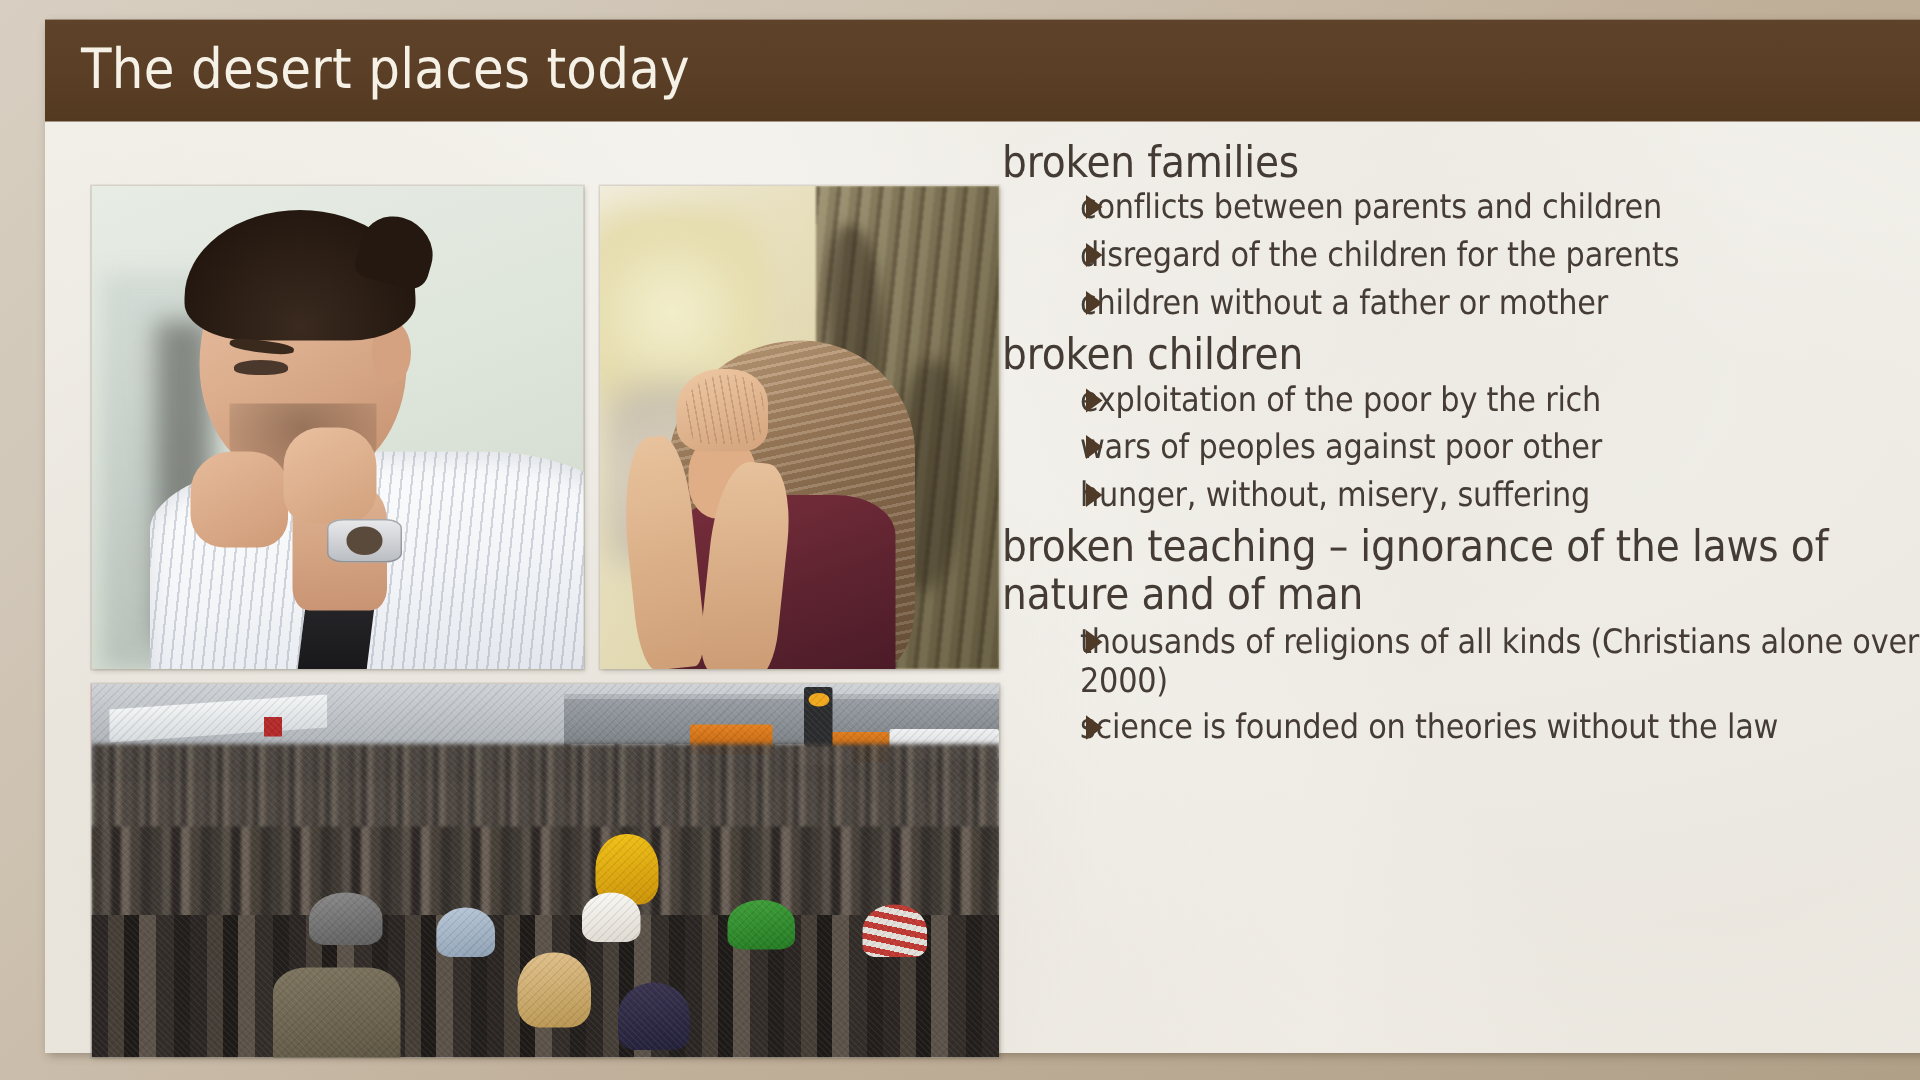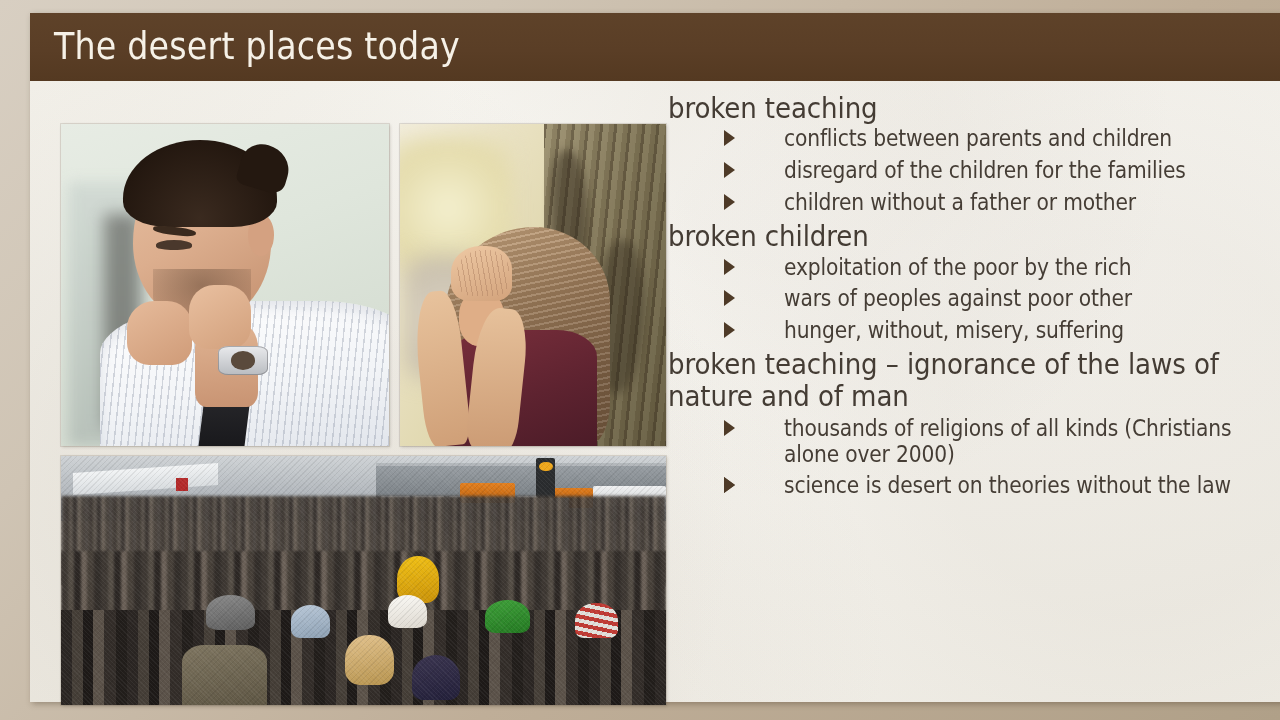--- a/index.html
+++ b/index.html
@@ -398,21 +398,21 @@
     font-stretch: condensed;
     margin: 0 0 2px 0;
     padding-right: 6px;
   }
   .bullets { list-style: none; margin: 0 0 6px 0; padding: 0; }
   .bullet {
     position: relative;
     font-size: 22.5px;
     line-height: 1.14;
     color: #453d35;
-    padding-left: 116px;
+    padding-left: 52px;
     margin-bottom: 6px;
     font-family: "DejaVu Sans", sans-serif;
     font-stretch: condensed;
     letter-spacing: -.15px;
   }
   .bullet .tri {
     position: absolute;
     left: 56px;
     top: 4px;
     width: 0; height: 0;
@@ -497,29 +497,29 @@
           <div class="pink-strap"></div>
           <div class="grain"></div>
         </div>
       </div>
 
     </div>
 
     <div id="content">
 
       <div class="sec" id="sec-1">
-        <div class="heading">broken teaching</div>
+        <div class="heading">broken families</div>
         <ul class="bullets">
           <li class="bullet">
             <span class="tri"></span>
             <span>conflicts between parents and children</span>
           </li>
           <li class="bullet">
             <span class="tri"></span>
-            <span>disregard of the children for the families</span>
+            <span>disregard of the children for the parents</span>
           </li>
           <li class="bullet">
             <span class="tri"></span>
             <span>children without a father or mother</span>
           </li>
         </ul>
       </div>
 
       <div class="sec" id="sec-2">
         <div class="heading">broken children</div>
@@ -544,21 +544,21 @@
         <ul class="bullets">
           <li class="bullet">
             <span class="tri"></span>
             <span>thousands of religions of all kinds (Christians alone over 2000)</span>
           </li>
           <li class="bullet">
             <span class="tri"></span>
           </li>
           <li class="bullet">
             <span class="tri"></span>
-            <span>science is desert on theories without the law</span>
+            <span>science is founded on theories without the law</span>
           </li>
         </ul>
       </div>
 
     </div>
 
   </div>
 </div>
 
 </body></html>

